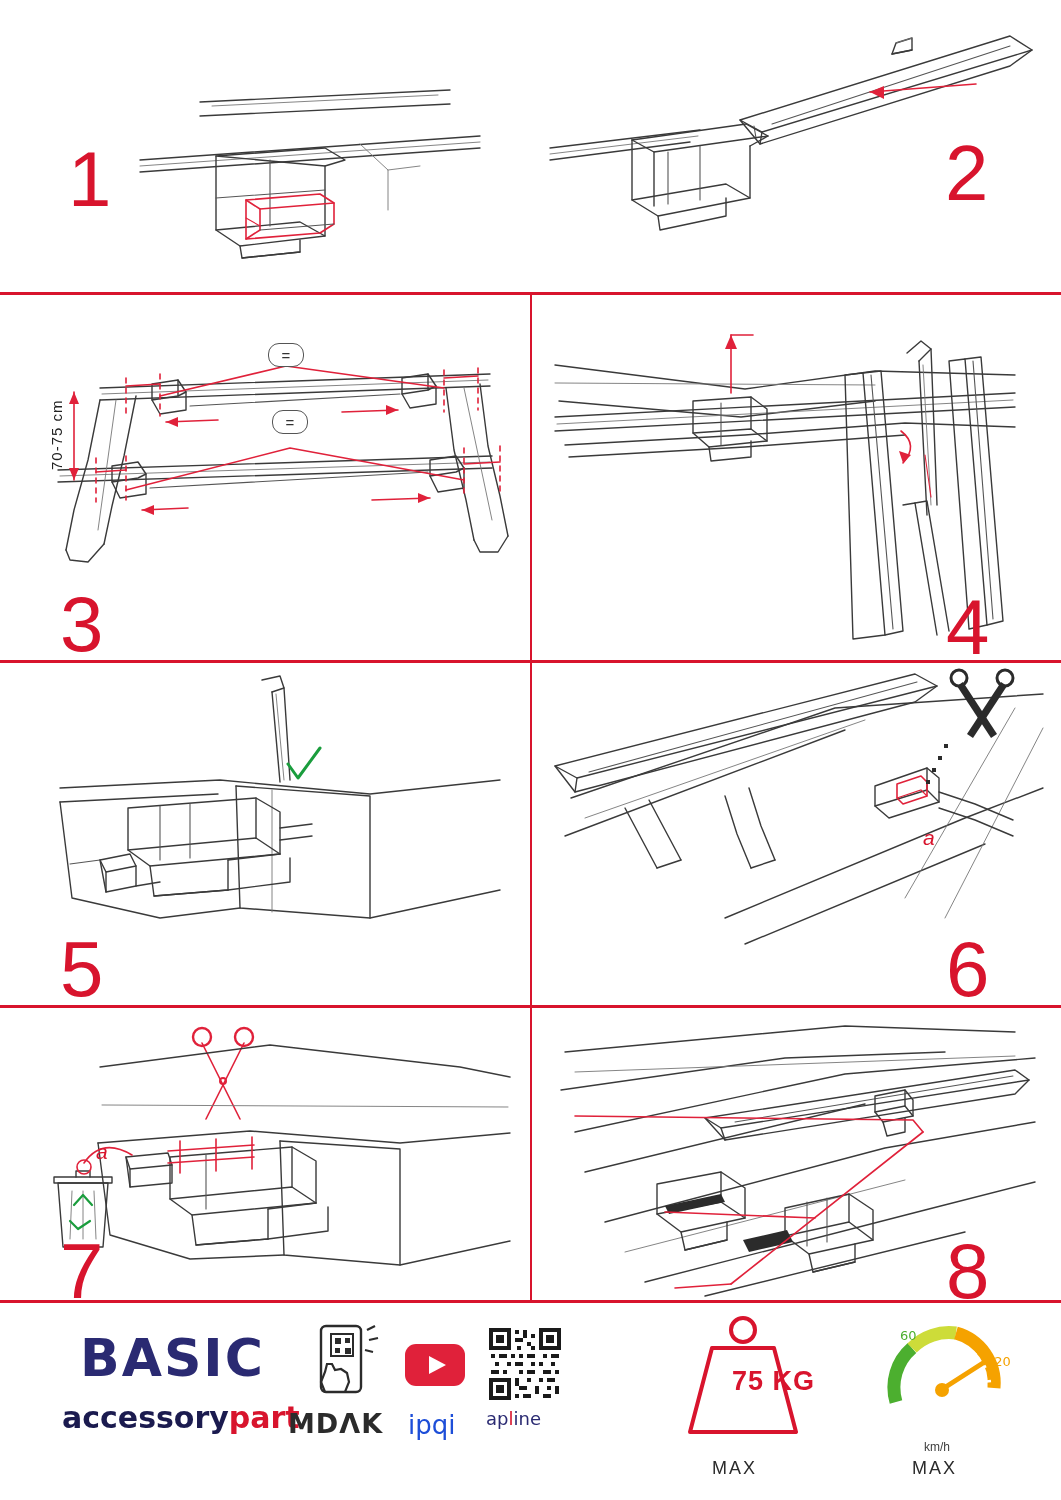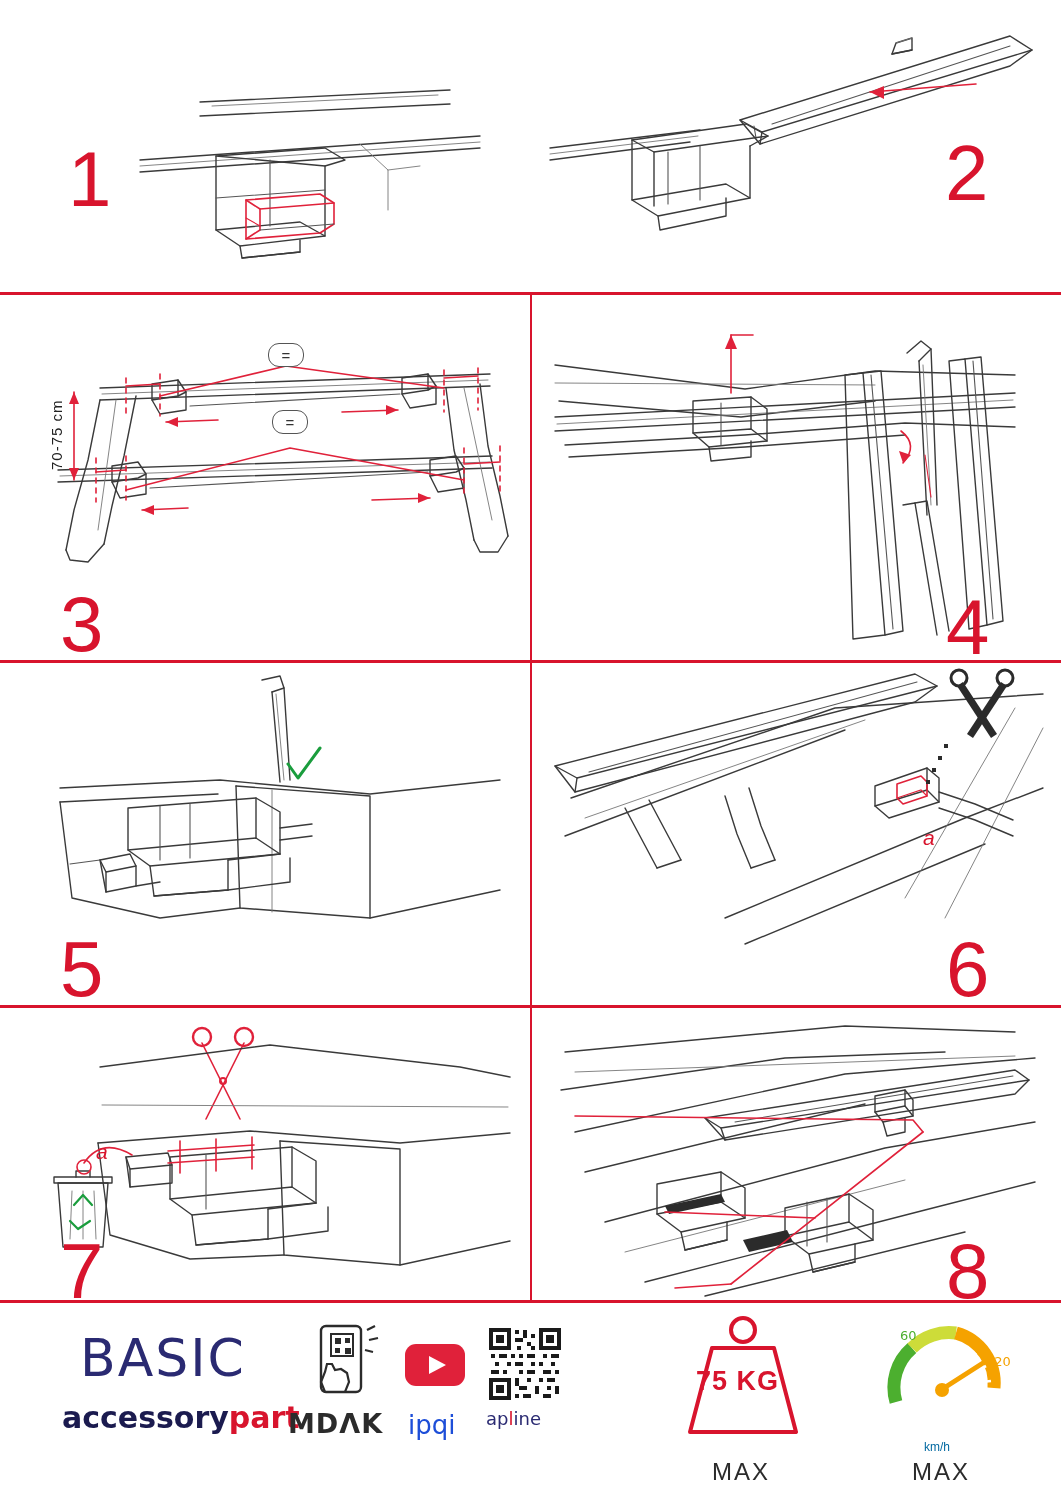--- a/index.html
+++ b/index.html
@@ -45,21 +45,21 @@
     position:absolute; width:34px; height:22px; border:1.5px solid #555; border-radius:11px;
     background:#fff; display:flex; align-items:center; justify-content:center;
     font-size:15px; color:#333;
   }
   .alab { position:absolute; font-size:21px; color:#d8142d; font-style:italic; }
 
   
   #footer { position:absolute; left:0; top:1300px; width:1061px; height:200px; }
   .brand-basic {
     position:absolute; left:80px; top:28px;
-    font-family:"DejaVu Sans", sans-serif; font-weight:normal; font-size:52px;
+    font-family:"DejaVu Sans", sans-serif; font-weight:bold; font-size:52px;
     color:#2a2a72; letter-spacing:2px;
   }
   .brand-accessory {
     position:absolute; left:62px; top:100px;
     font-family:"DejaVu Sans", sans-serif; font-weight:bold; font-size:30px;
     color:#1b1b4f; letter-spacing:0px;
   }
   .brand-accessory .part { color:#d8142d; }
   .mdak {
     position:absolute; left:288px; top:108px;
@@ -68,26 +68,26 @@
   .ipqi {
     position:absolute; left:408px; top:110px;
     font-family:"DejaVu Sans", sans-serif; font-size:26px; color:#1d4ed8;
   }
   .apline {
     position:absolute; left:486px; top:108px;
     font-family:"DejaVu Sans", sans-serif; font-size:18px; color:#2a2a72;
   }
   .apline .l { color:#d8142d; }
   .maxlabel {
-    position:absolute; font-size:24px; color:#2b2b2b; letter-spacing:2px;
+    position:absolute; font-size:18px; color:#2b2b2b; letter-spacing:2px;
   }
   .kgtxt {
     position:absolute; font-size:27px; color:#d8142d; font-weight:bold; letter-spacing:1px;
   }
-  .kmh { position:absolute; font-size:12px; color:#0369a1; }
+  .kmh { position:absolute; font-size:12px; color:#404040; }
 </style>
 </head>
 <body>
 
 <div id="page">
 
   <div class="hrule" style="top:292px;"></div>
   <div class="hrule" style="top:660px;"></div>
   <div class="hrule" style="top:1005px;"></div>
   <div class="hrule" style="top:1300px;"></div>
@@ -530,21 +530,21 @@
       </svg>
     </div>
     <div class="apline"><span>ap</span><span class="l">l</span><span>ine</span></div>
 
     <div class="panel" style="left:680px; top:14px;">
       <svg width="126" height="126" viewBox="0 0 126 126">
         <circle cx="63" cy="16" r="12" fill="none" stroke="#d8142d" stroke-width="4"></circle>
         <path d="M32 34 L94 34 L116 118 L10 118 Z" fill="none" stroke="#d8142d" stroke-width="4" stroke-linejoin="round"></path>
       </svg>
     </div>
-    <div class="kgtxt" style="left:696px; top:66px;">75 KG</div>
+    <div class="kgtxt" style="left:732px; top:66px;">75 KG</div>
     <div class="maxlabel" style="left:712px; top:158px;">MAX</div>
 
     <div class="panel" style="left:882px; top:18px;">
       <svg width="130" height="120" viewBox="0 0 130 120">
         <path d="M14 84 A52 52 0 0 1 30 30" fill="none" stroke="#4caf2f" stroke-width="13" stroke-linecap="butt"></path>
         <path d="M30 30 A52 52 0 0 1 74 15" fill="none" stroke="#cddc39" stroke-width="13" stroke-linecap="butt"></path>
         <path d="M74 15 A52 52 0 0 1 112 70" fill="none" stroke="#f5a200" stroke-width="13" stroke-linecap="butt"></path>
         <g stroke="#ffffff" stroke-width="2.6">
           <path d="M20 66 L30 63"></path>
             <path d="M26 50 L35 54"></path>

